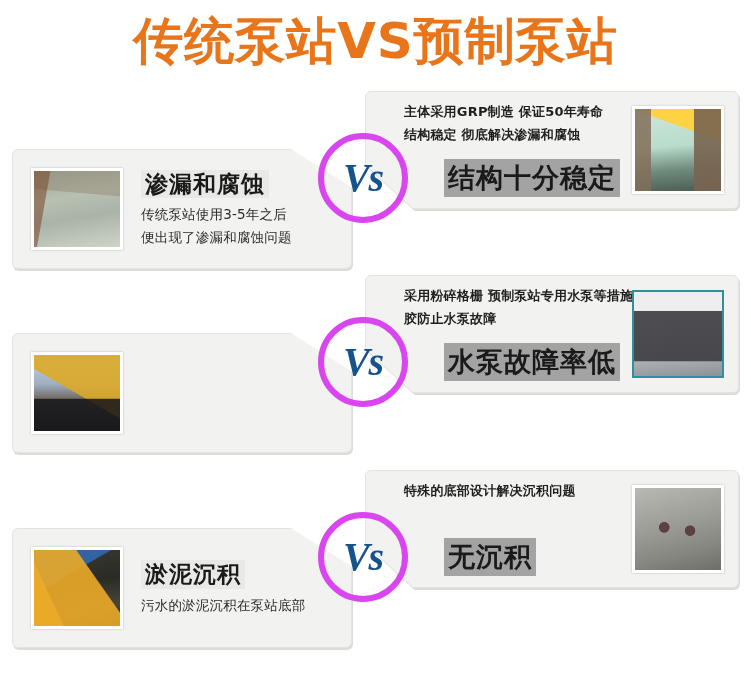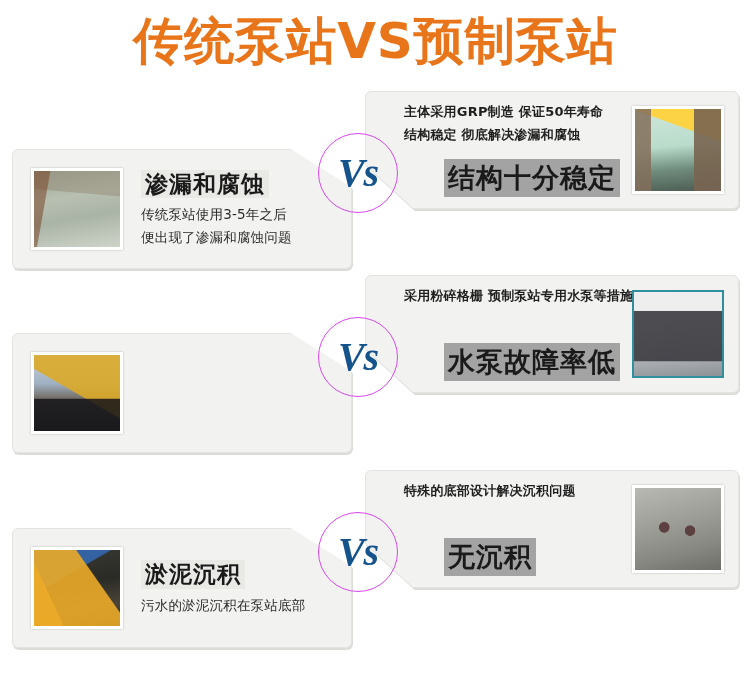--- a/index.html
+++ b/index.html
@@ -186,21 +186,21 @@
   }
 
   
   .vs-badge {
     position: absolute;
     left: 318px;
     top: 42px;
     width: 78px;
     height: 78px;
     border-radius: 50%;
-    border: 1px solid #d946ef;
+    border: 6px solid #d946ef;
     background: transparent;
     display: flex;
     align-items: center;
     justify-content: center;
     z-index: 5;
   }
   .vs-text {
     font-size: 40px;
     font-weight: bold;
     font-style: italic;
@@ -289,20 +289,21 @@
   </div>
 </div>
 
 <div class="row row-2">
 
   <div class="card-right-shadow"></div>
   <div class="card-right">
     <div class="card-right-inner">
       <div class="right-desc">
         <div>采用粉碎格栅 预制泵站专用水泵等措施</div>
+        <div>胶防止水泵故障</div>
       </div>
       <div class="right-heading">水泵故障率低</div>
       <div class="thumb-right teal art-pump-good"></div>
     </div>
   </div>
 
   <div class="card-left-shadow"></div>
   <div class="card-left">
     <div class="card-left-inner">
       <div class="thumb-left art-pump-fail"></div>

